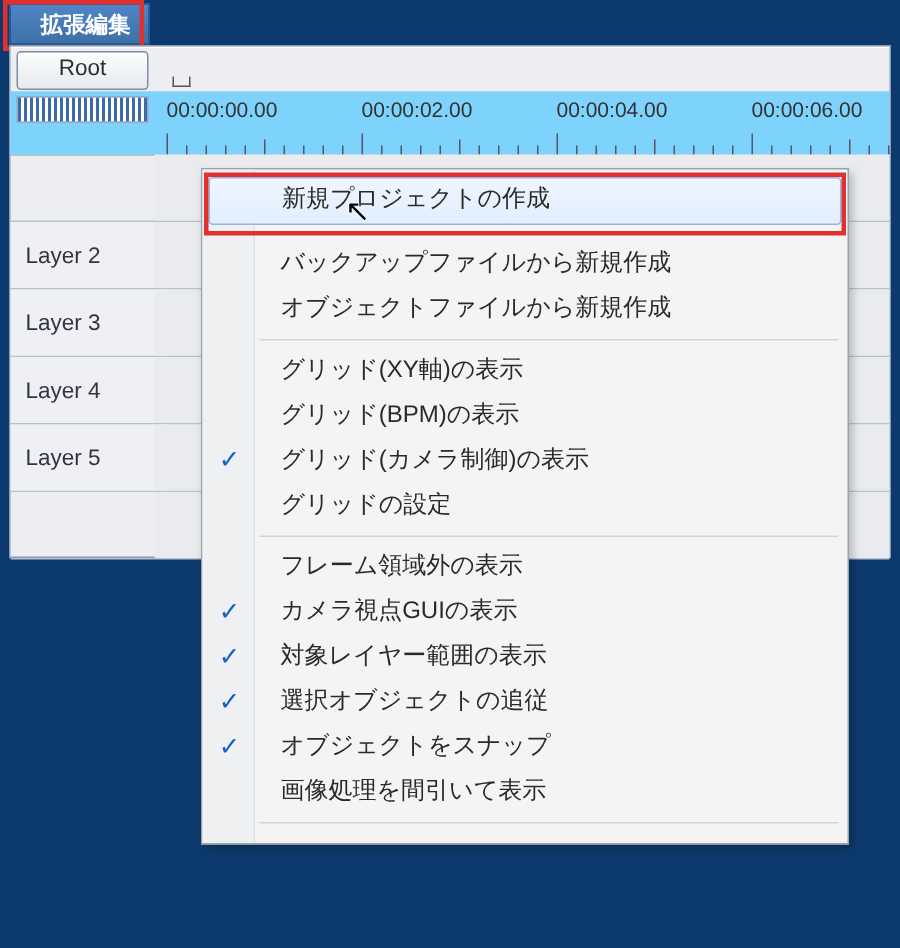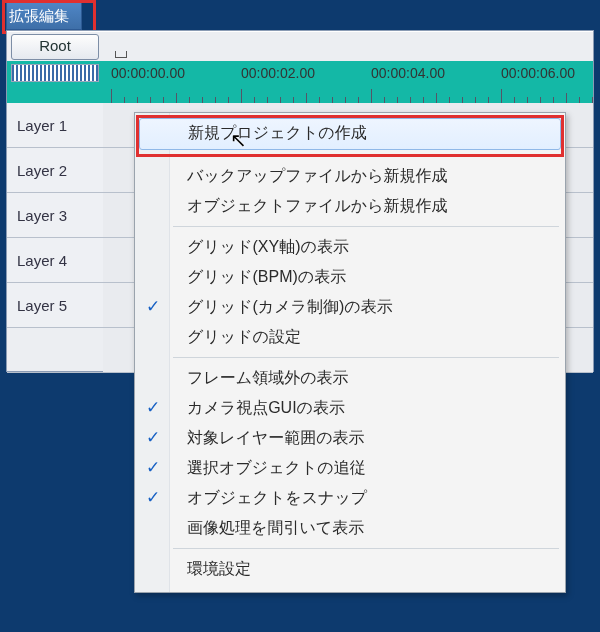--- a/index.html
+++ b/index.html
@@ -15,25 +15,26 @@
   .stage {
     position: relative;
     width: 600px;
     height: 632px;
   }
   
   .title-tab {
     position: absolute;
     left: 6px;
     top: 2px;
-    padding: 4px 12px 3px 2px;
+    padding: 4px 12px 3px 20px;
     background: linear-gradient(#4f86c6, #3e6fa8);
     color: #fff;
     font-size: 15px;
     border: 1px solid #2d5a94;
+    font-weight: bold;
   }
   .title-highlight {
     position: absolute;
     left: 2px;
     top: 0px;
     width: 88px;
     height: 28px;
     border: 3px solid #e03030;
     pointer-events: none;
   }
@@ -74,21 +75,21 @@
     width: 10px; height: 6px;
     border-left: 1px solid #555;
     border-right: 1px solid #555;
     border-bottom: 1px solid #555;
   }
 
   
   .ruler {
     position: absolute;
     left: 0; top: 30px; right: 0; height: 42px;
-    background: #14b8a6;
+    background: #7dd3fc;
     border-bottom: 1px solid #b8c0cc;
   }
   .thumb {
     position: absolute;
     left: 4px; top: 3px;
     width: 86px; height: 16px;
     background: repeating-linear-gradient(90deg,#3a6aa8 0 2px,#fff 2px 4px);
     border: 1px solid #9aa8bc;
   }
   .time-track {
@@ -270,21 +271,20 @@
             <div class="tick min" style="left: 446px;"></div>
             <div class="tick mid" style="left: 459px;"></div>
             <div class="tick min" style="left: 472px;"></div>
             <div class="tick min" style="left: 485px;"></div>
           </div>
       </div>
     </div>
 
     <div class="layers" id="layers">
         <div class="layer-row">
-          <div class="layer-label">Layer 1</div>
           <div class="layer-track"></div>
         </div>
         <div class="layer-row">
           <div class="layer-label">Layer 2</div>
           <div class="layer-track"></div>
         </div>
         <div class="layer-row">
           <div class="layer-label">Layer 3</div>
           <div class="layer-track"></div>
         </div>
@@ -314,20 +314,19 @@
       <div class="menu-item"><span class="menu-check">✓</span><span>グリッド(カメラ制御)の表示</span></div>
       <div class="menu-item"><span>グリッドの設定</span></div>
       <div class="menu-sep"></div>
       <div class="menu-item"><span>フレーム領域外の表示</span></div>
       <div class="menu-item"><span class="menu-check">✓</span><span>カメラ視点GUIの表示</span></div>
       <div class="menu-item"><span class="menu-check">✓</span><span>対象レイヤー範囲の表示</span></div>
       <div class="menu-item"><span class="menu-check">✓</span><span>選択オブジェクトの追従</span></div>
       <div class="menu-item"><span class="menu-check">✓</span><span>オブジェクトをスナップ</span></div>
       <div class="menu-item"><span>画像処理を間引いて表示</span></div>
       <div class="menu-sep"></div>
-      <div class="menu-item"><span>環境設定</span></div>
     </div>
 
   <div class="menu-highlight" style="left:136px; top:115px; width:422px; height:36px;"></div>
 
   <div class="cursor" style="left:234px; top:132px;">↖</div>
 
 </div>
 
 </body></html>

